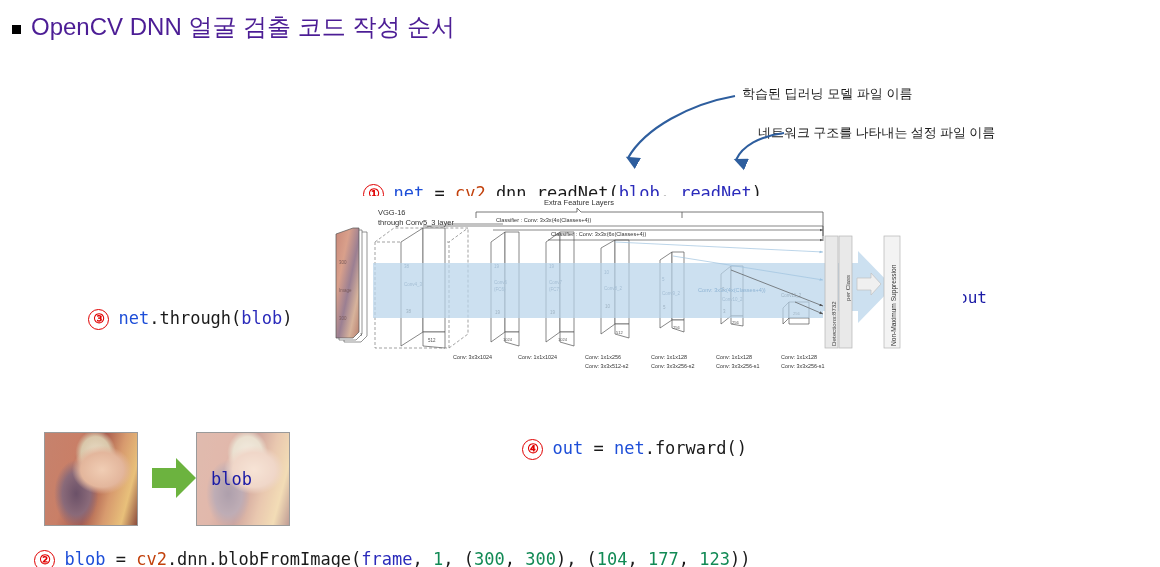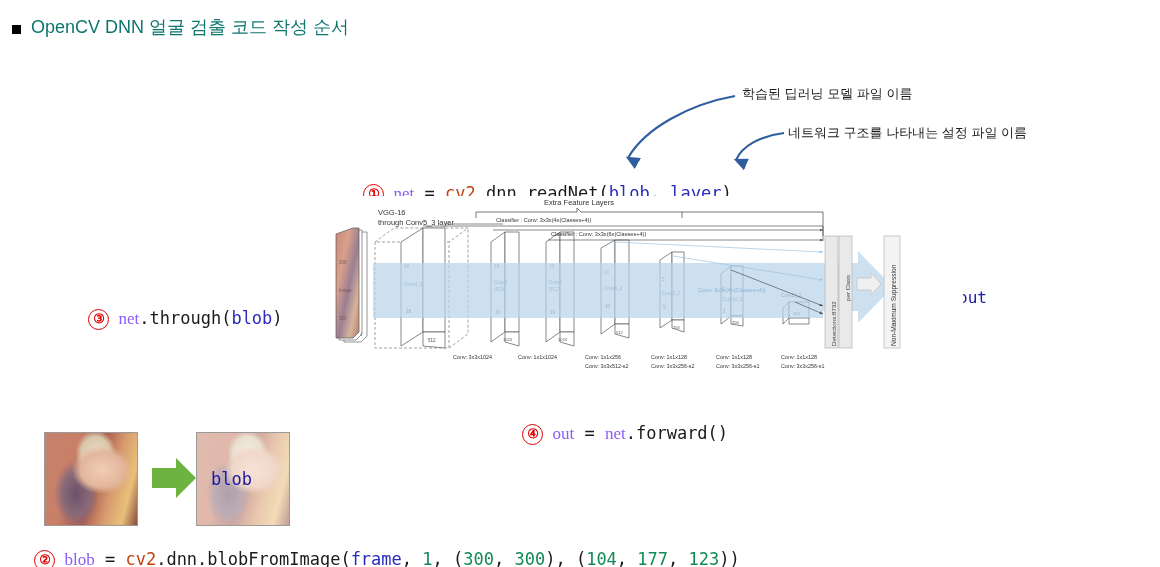--- a/index.html
+++ b/index.html
@@ -5,44 +5,44 @@
   html,body{margin:0;padding:0;}
   body{
     width:1160px;height:567px;background:#ffffff;position:relative;
     font-family:"Liberation Sans",sans-serif;color:#000;overflow:hidden;
   }
   .abs{position:absolute;}
 
   
   #title-row{left:12px;top:12px;display:flex;align-items:center;gap:10px;}
   #title-bullet{width:9px;height:9px;background:#000;display:inline-block;margin-top:4px;}
-  #title-text{font-size:18px;line-height:30px;color:#0f766e;white-space:nowrap;}
+  #title-text{font-size:24px;line-height:30px;color:#4c1d95;white-space:nowrap;}
 
   
   .code{font-family:"DejaVu Sans Mono","Liberation Mono",monospace;font-size:17px;white-space:pre;}
   .c-plain{color:#1a1a1a;}
-  .c-var{color:#8b5cf6;font-family:Liberation Serif, serif;}
+  .c-var{color:#1d4ed8;}
   .c-mod{color:#c2410c;}
   .c-attr{color:#1a1a1a;text-align:right;}
   .c-num{color:#128a55;}
   .c-arg{color:#2b2bbb;}
   .circ{
     display:inline-block;width:19px;height:19px;border:1.8px solid #e00000;border-radius:50%;
     color:#e00000;font-family:"Liberation Sans",sans-serif;font-size:13px;font-weight:bold;
     text-align:center;line-height:17px;vertical-align:1px;margin-right:9px;
   }
   #code-line-1{left:343px;top:163px;}
   #code-line-3{left:68px;top:288px;}
-  #code-line-4{left:502px;top:403px;}
+  #code-line-4{left:502px;top:418px;}
   #code-line-2{left:14px;top:529px;}
 
   
   .anno{font-size:13px;color:#1a1a1a;white-space:nowrap;}
   #anno-1{left:742px;top:85px;}
-  #anno-2{left:788px;top:124px;}
+  #anno-2{left:758px;top:124px;font-family:Liberation Serif, serif;}
   #anno-arrows{left:0;top:0;}
 
   
   #out-label{left:958px;top:288px;font-family:"DejaVu Sans Mono","Liberation Mono",monospace;
              font-size:16px;color:#1a1aa6;}
 
   
   .lena{
     width:92px;height:92px;border:1px solid #9a9a9a;position:absolute;overflow:hidden;
     background:
@@ -77,21 +77,21 @@
   <defs>
     <marker id="ah" markerWidth="7" markerHeight="7" refX="3" refY="5.4" orient="auto">
       <path d="M0,0 L6,0 L3,6.6 Z" fill="#2e5e9e"></path>
     </marker>
   </defs>
   <path d="M735,96 C690,104 645,128 628,158" stroke="#2e5e9e" stroke-width="2.1" fill="none" marker-end="url(#ah)"></path>
   <path d="M784,133 C760,136 742,146 736,160" stroke="#2e5e9e" stroke-width="2.1" fill="none" marker-end="url(#ah)"></path>
 </svg>
 
 <div class="abs code" id="code-line-1">
-  <span class="circ">①</span><span><span class="c-var">net</span><span class="c-plain"> = </span><span class="c-mod">cv2</span><span class="c-attr">.dnn.readNet(</span><span class="c-arg">blob</span><span class="c-plain">, </span><span class="c-arg">layer</span><span class="c-attr">)</span></span>
+  <span class="circ">①</span><span><span class="c-var">net</span><span class="c-plain"> = </span><span class="c-mod">cv2</span><span class="c-attr">.dnn.readNet(</span><span class="c-arg">blob</span><span class="c-plain">, </span><span class="c-arg">readNet</span><span class="c-attr">)</span></span>
 </div>
 
 <div class="abs code" id="code-line-3">
   <span class="circ">③</span><span><span class="c-var">net</span><span class="c-attr">.through(</span><span class="c-arg">blob</span><span class="c-attr">)</span></span>
 </div>
 
 <div class="abs code" id="code-line-4">
   <span class="circ">④</span><span><span class="c-var">out</span><span class="c-plain"> = </span><span class="c-var">net</span><span class="c-attr">.forward()</span></span>
 </div>
 

